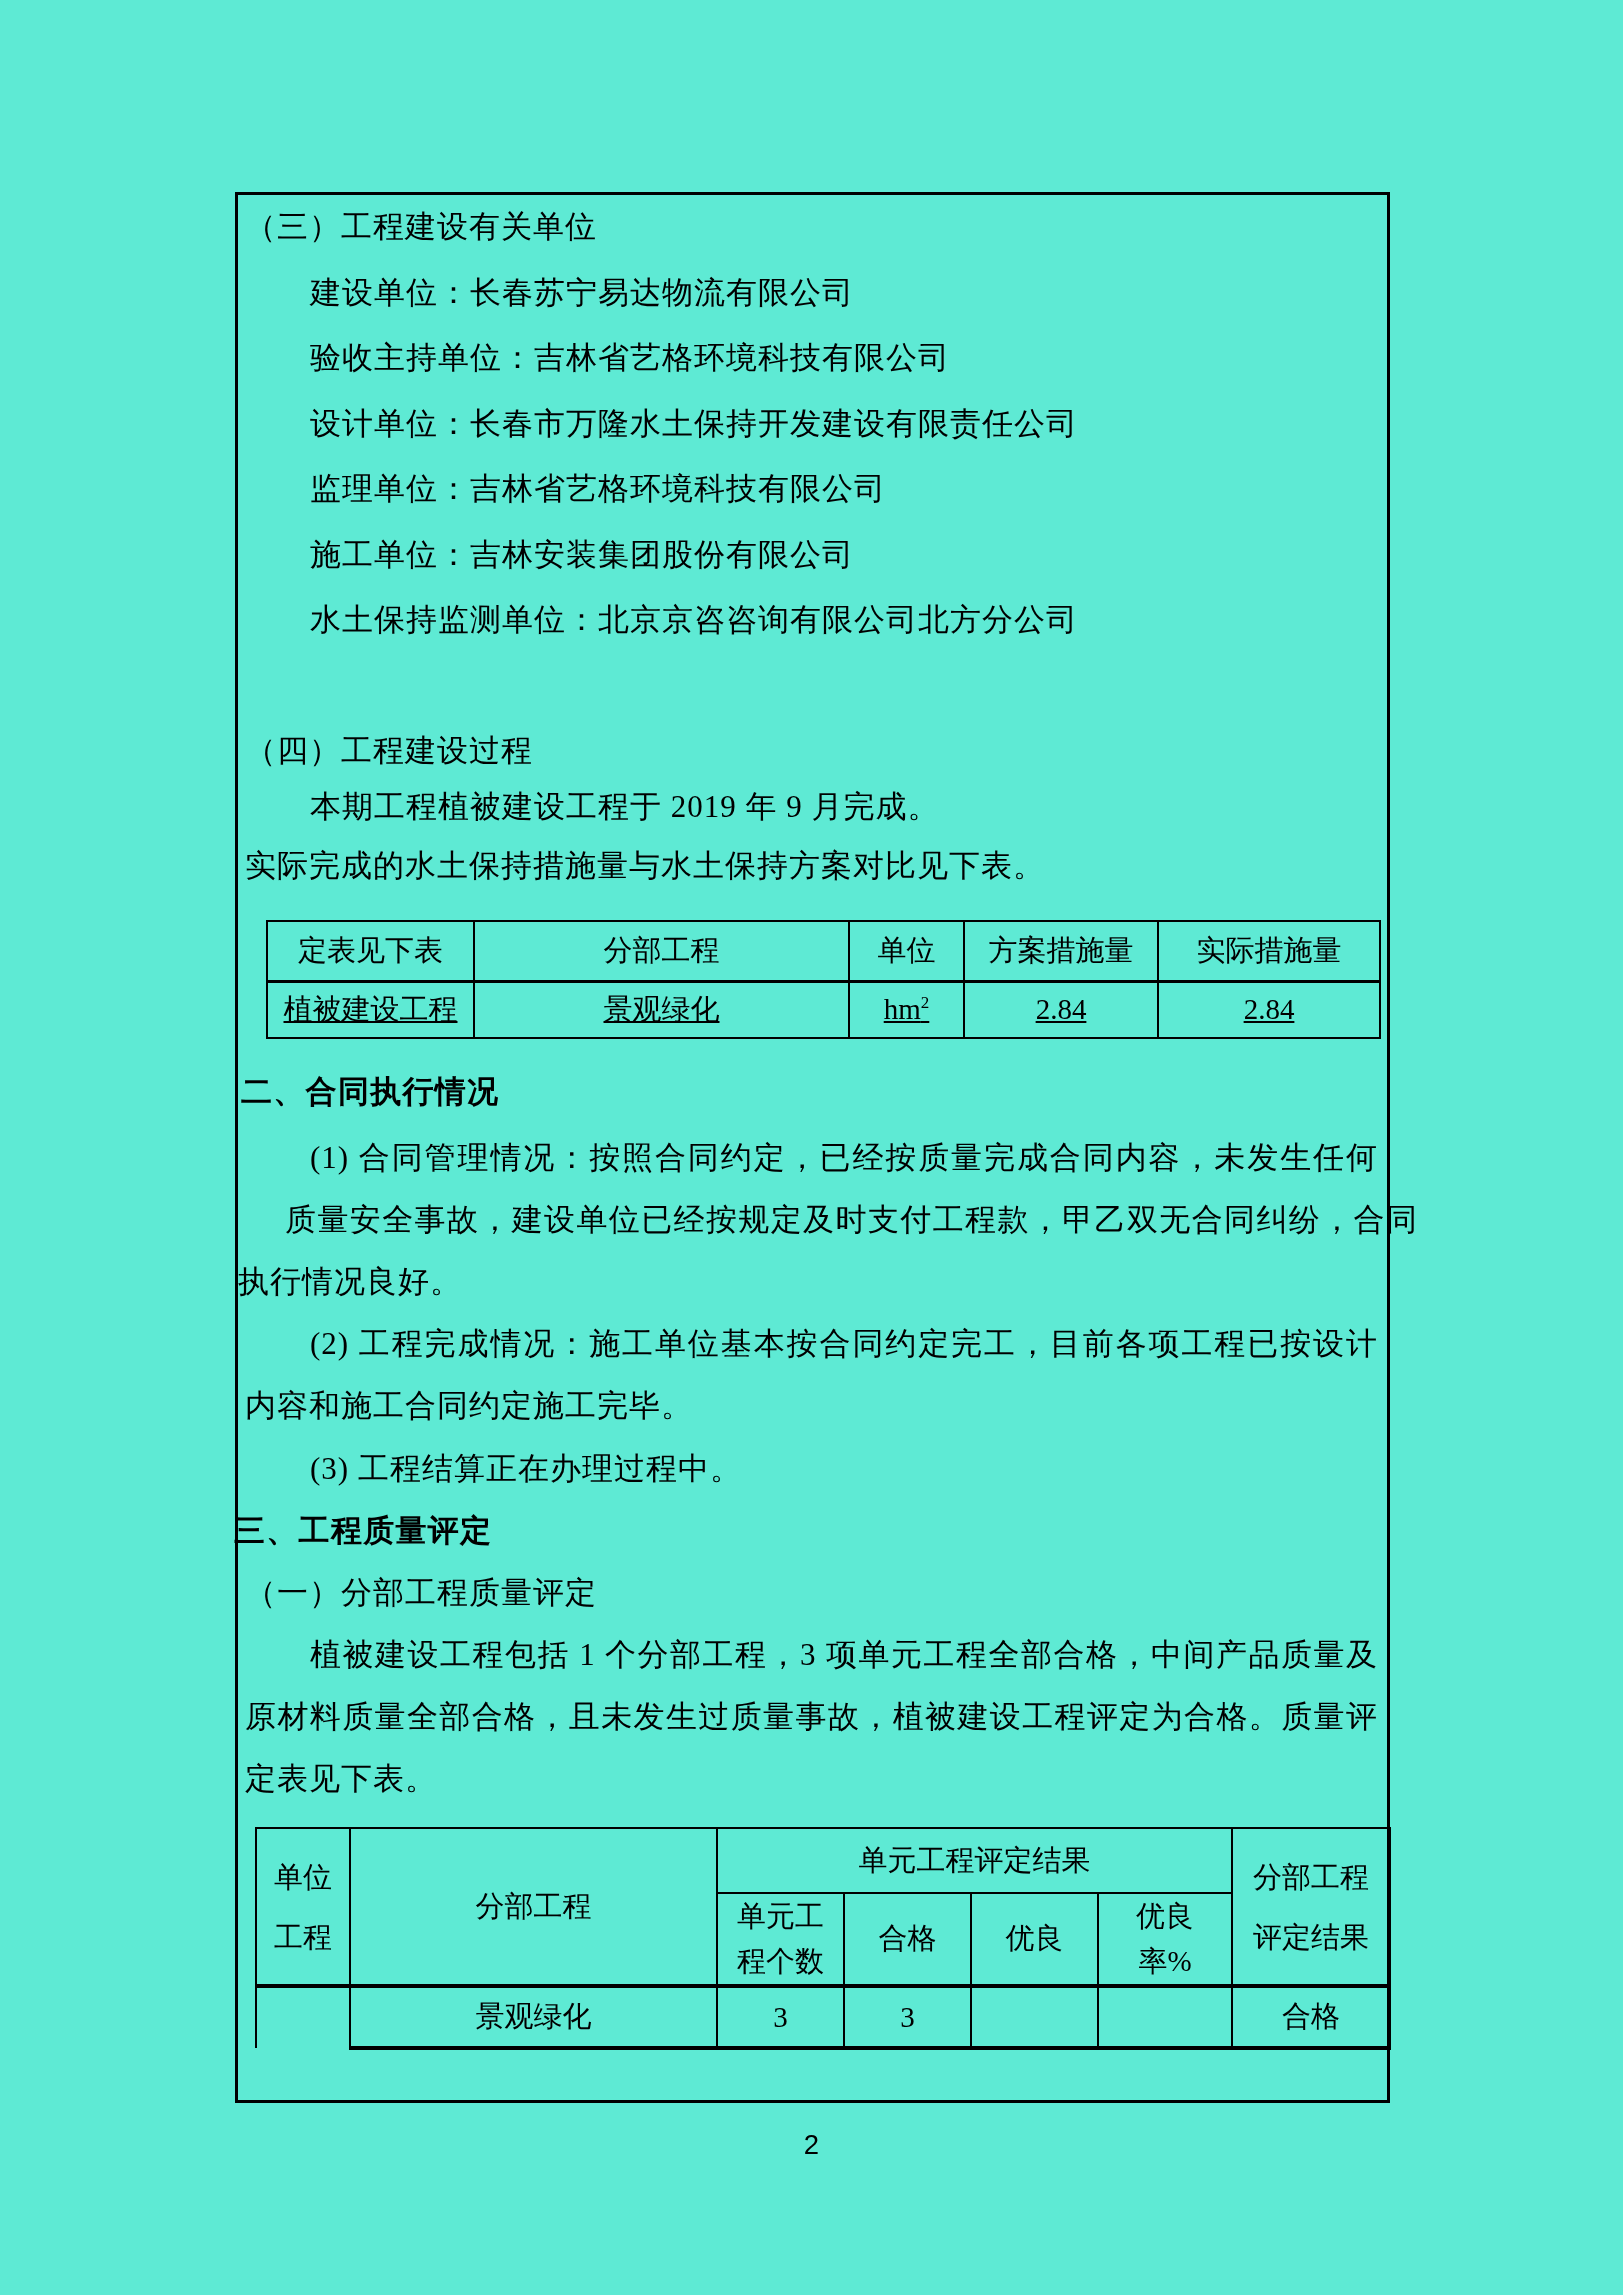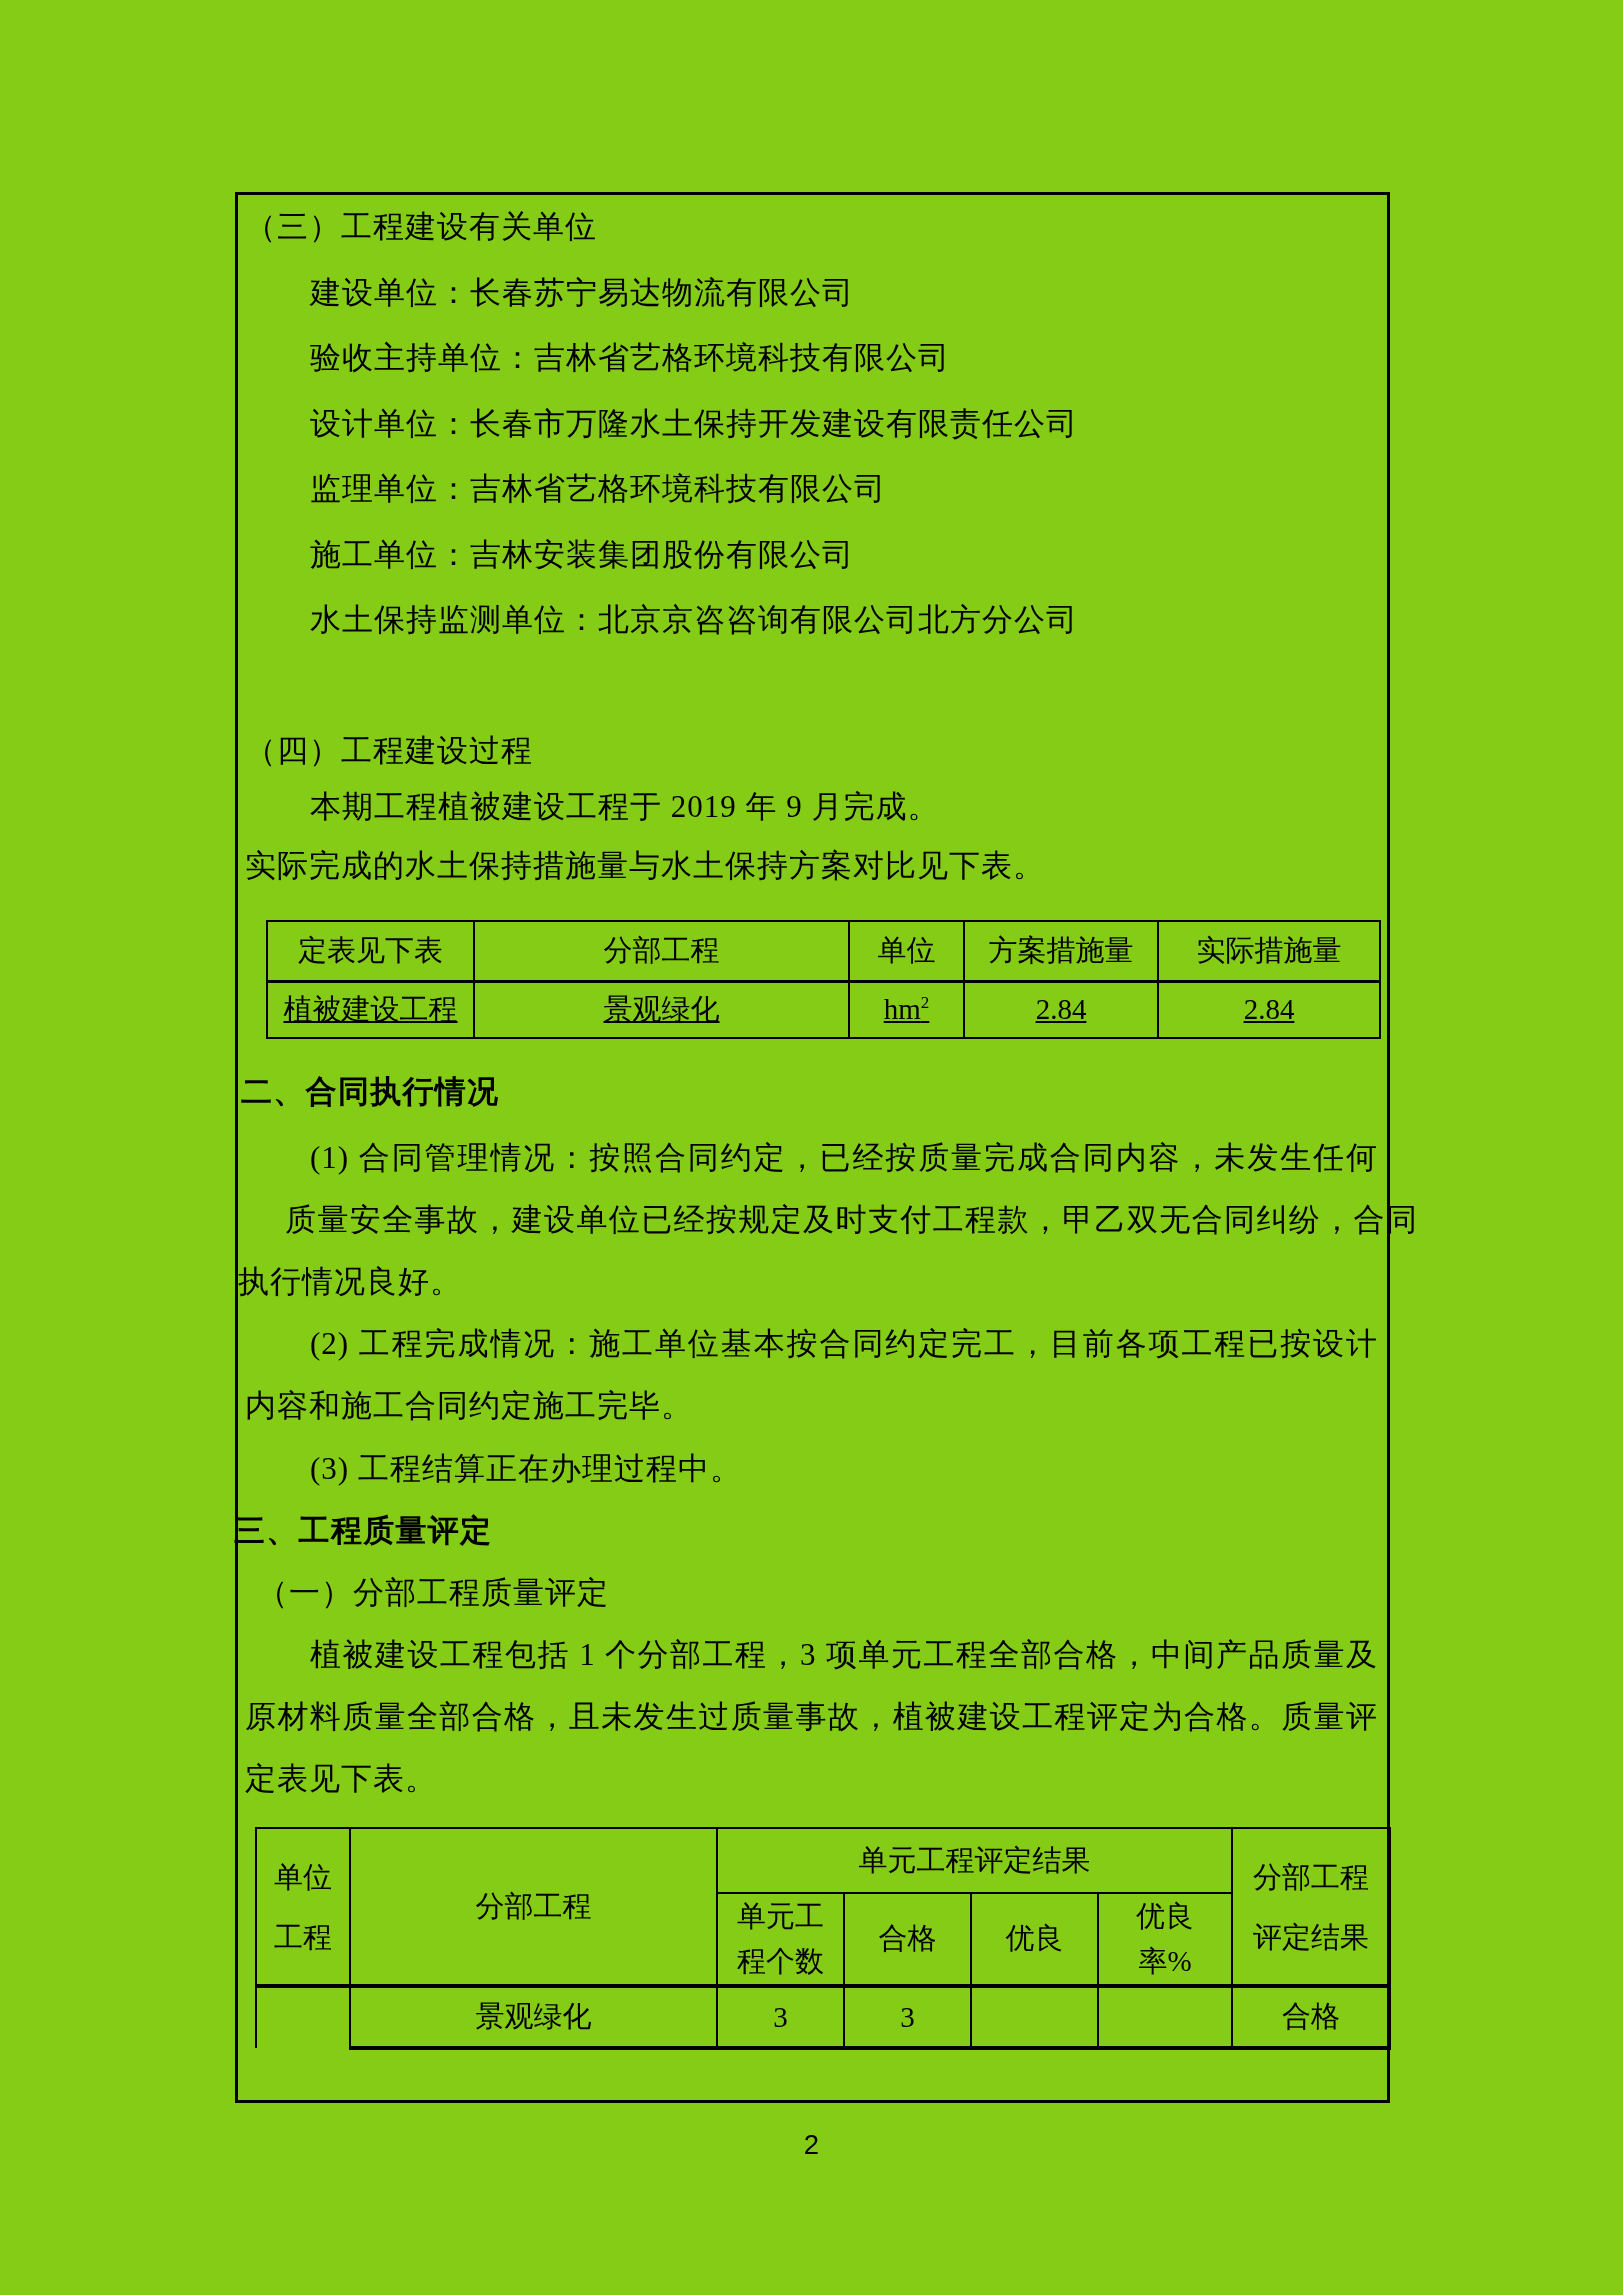--- a/index.html
+++ b/index.html
@@ -1,16 +1,16 @@
 <!DOCTYPE html>
 <html style="font-size:10.5px"><head>
 <meta charset="utf-8">
 <style>
   html,body{margin:0;padding:0;background:#ffffff;}
-  #canvas{position:relative;width:1623px;height:2295px;background:#84cc16;overflow:hidden;
+  #canvas{position:relative;width:1623px;height:2295px;background:#5eead4;overflow:hidden;
           font-family:"Liberation Serif","DejaVu Serif",serif;color:#000;}
   #page-frame{position:absolute;left:235px;top:192px;width:1155px;height:1911px;
               border:3.3px solid #000;box-sizing:border-box;}
   .ln{position:absolute;font-size:31px;line-height:39px;white-space:nowrap;letter-spacing:1px;}
   .ln.j{white-space:normal;text-align:justify;text-align-last:justify;}
   .ln.hei{font-family:"Liberation Sans","DejaVu Sans",sans-serif;font-weight:bold;letter-spacing:1.3px;}
   table.doc-table{position:absolute;border-collapse:collapse;table-layout:fixed;
                   font-family:"Liberation Serif","DejaVu Serif",serif;font-size:29px;color:#000;}
   table.doc-table td{border:2px solid #000;padding:0;text-align:center;vertical-align:middle;overflow:hidden;}
   
@@ -78,21 +78,21 @@
     </table>
 
   <div class="ln hei" style="left:241px;top:1072px;">二、合同执行情况</div>
   <div class="ln j" style="left:310px;top:1138px;width:1068px;">(1) 合同管理情况：按照合同约定，已经按质量完成合同内容，未发生任何</div>
   <div class="ln j" style="left:245px;top:1200px;width:1133px;margin-left:40px;">质量安全事故，建设单位已经按规定及时支付工程款，甲乙双无合同纠纷，合同</div>
   <div class="ln" style="left:238px;top:1262px;">执行情况良好。</div>
   <div class="ln j" style="left:310px;top:1324px;width:1068px;">(2) 工程完成情况：施工单位基本按合同约定完工，目前各项工程已按设计</div>
   <div class="ln" style="left:245px;top:1386px;">内容和施工合同约定施工完毕。</div>
   <div class="ln" style="left:310px;top:1449px;">(3) 工程结算正在办理过程中。</div>
   <div class="ln hei" style="left:234px;top:1511px;">三、工程质量评定</div>
-  <div class="ln" style="left:245px;top:1573px;margin-left:12px;">（一）分部工程质量评定</div>
+  <div class="ln" style="left:245px;top:1573px;">（一）分部工程质量评定</div>
   <div class="ln j" style="left:310px;top:1635px;width:1068px;">植被建设工程包括 1 个分部工程，3 项单元工程全部合格，中间产品质量及</div>
   <div class="ln j" style="left:245px;top:1697px;width:1133px;">原材料质量全部合格，且未发生过质量事故，植被建设工程评定为合格。质量评</div>
   <div class="ln" style="left:245px;top:1759px;">定表见下表。</div>
 
   <table id="t2" class="doc-table" style="left:255px;top:1827px;width:1134px;">
     <colgroup>
         <col style="width:94px">
         <col style="width:367px">
         <col style="width:127px">
         <col style="width:127px">

